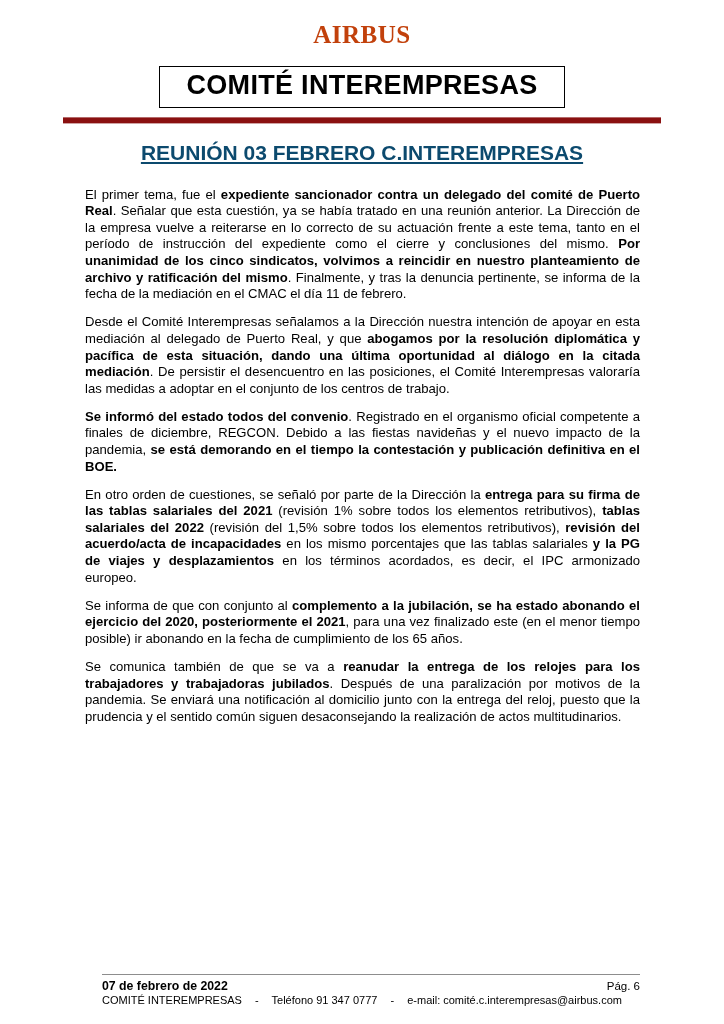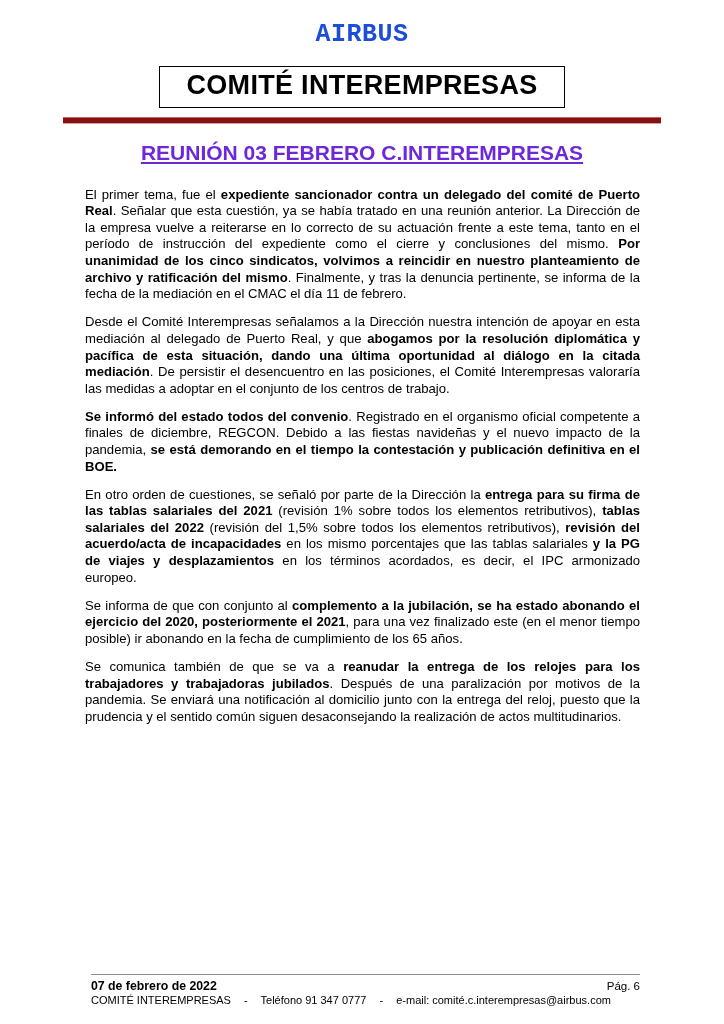--- a/index.html
+++ b/index.html
@@ -26,25 +26,25 @@
   }
 
   
   .brand-row {
     text-align: center;
     padding-top: 22px;
     height: 34px;
   }
   .brand-logo {
     display: inline-block;
-    font-family: Liberation Mono, monospace;
+    font-family: Liberation Serif, serif;
     font-weight: bold;
     font-size: 25px;
     letter-spacing: 0.5px;
-    color: #1d4ed8;
+    color: #c2410c;
     line-height: 1;
   }
 
   .title-box-wrap {
     display: flex;
     justify-content: center;
     margin-top: 10px;
   }
   .title-box {
     border: 1px solid #000000;
@@ -70,21 +70,21 @@
   }
 
   .red-heading {
     text-align: center;
     margin-top: 17px;
   }
   .red-heading span {
     font-family: "Liberation Sans", sans-serif;
     font-weight: bold;
     font-size: 21px;
-    color: #6d28d9;
+    color: #0c4a6e;
     text-decoration: underline;
     text-underline-offset: 2px;
     white-space: nowrap;
   }
 
   
   .body-area {
     margin: 0 84px 0 85px;
     padding-top: 22px;
   }
@@ -94,21 +94,21 @@
     line-height: 16.6px;
     text-align: justify;
     margin: 0 0 11.5px 0;
     hyphens: none;
   }
   .para b { font-weight: bold; }
 
   
   .footer {
     position: absolute;
-    left: 91px;
+    left: 102px;
     right: 84px;
     bottom: 18px;
   }
   .footer-rule {
     height: 1px;
     background: #8d8d8d;
     margin-bottom: 4px;
   }
   .footer-line1 {
     display: flex;

